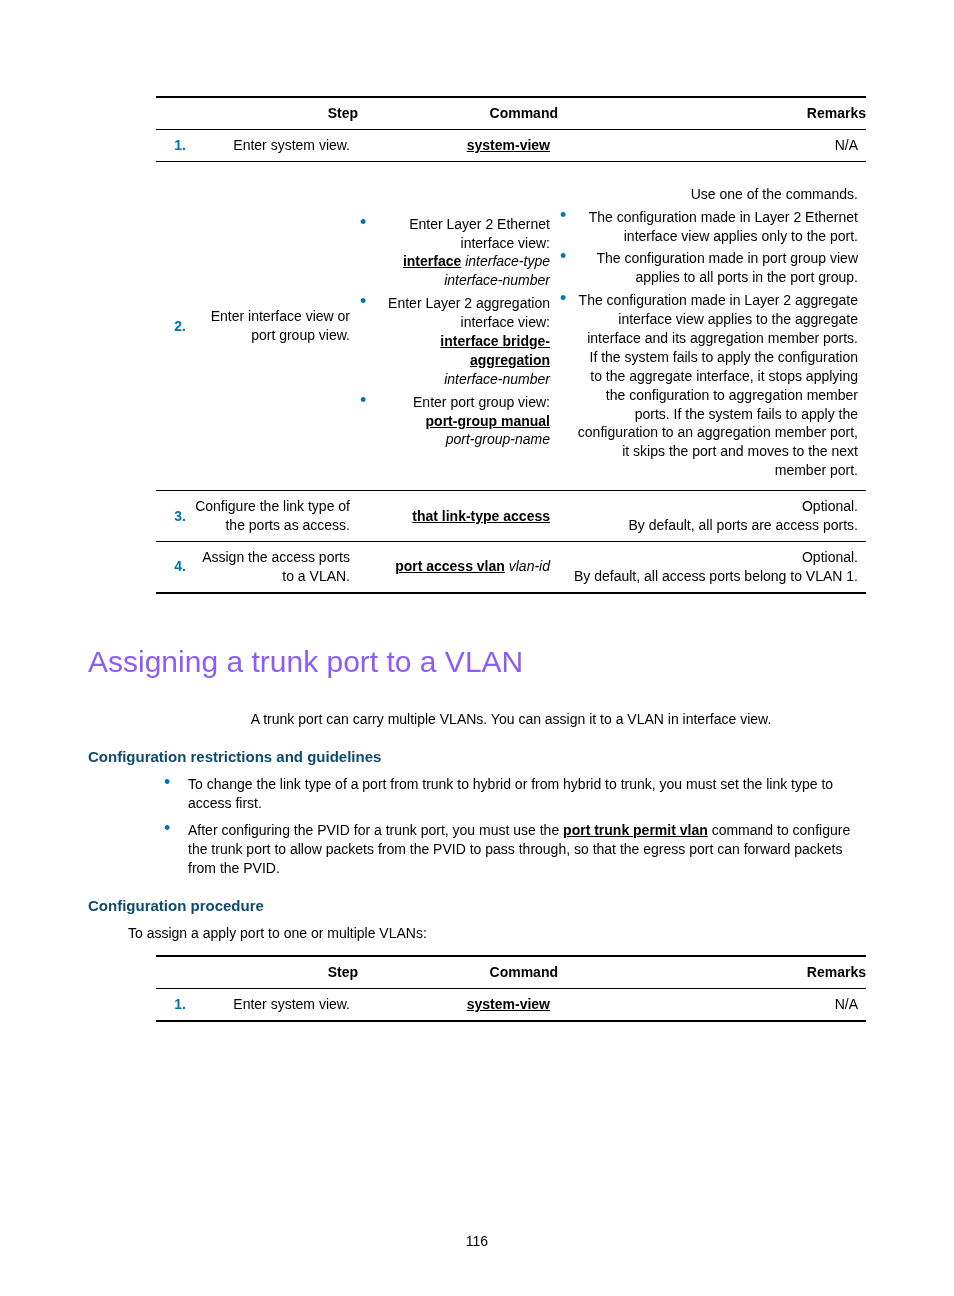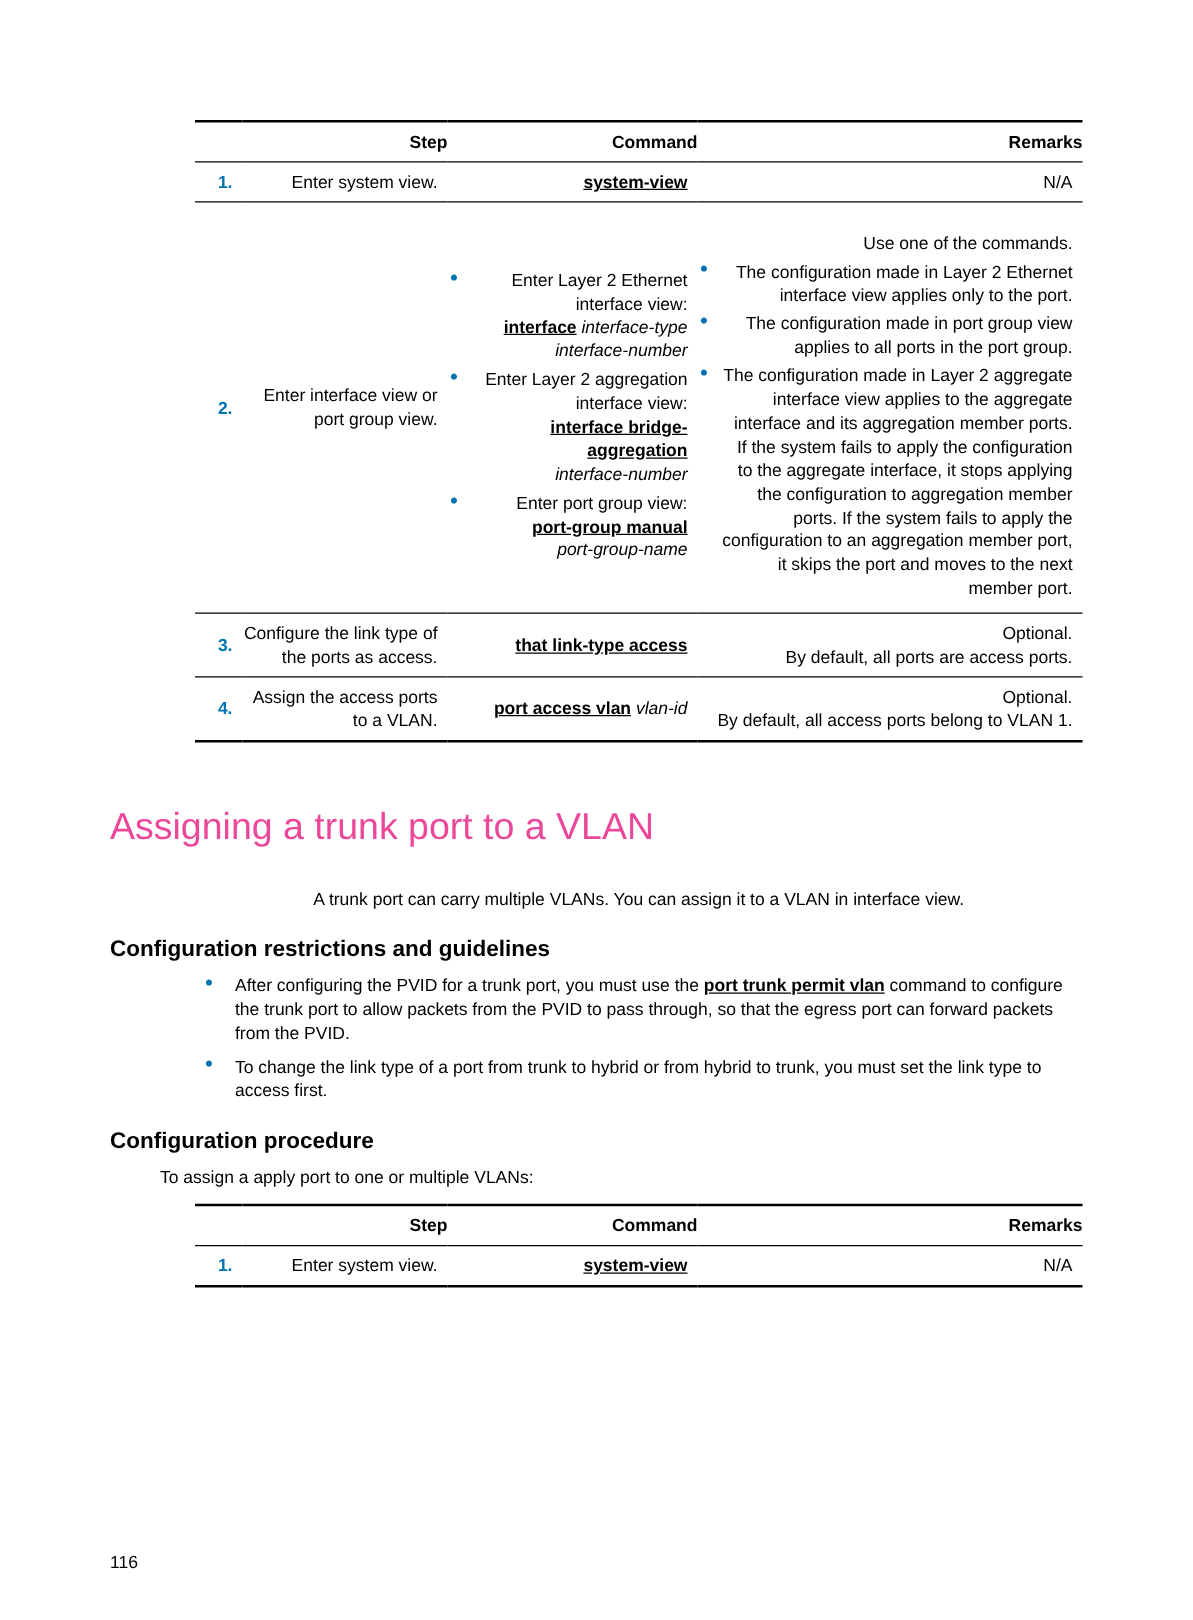--- a/index.html
+++ b/index.html
@@ -62,27 +62,27 @@
     position: absolute;
     left: 2px;
     font-size: 18px;
     line-height: 14px;
   }
   .bold { font-weight: bold; text-decoration: underline; }
   .italic { font-style: italic; }
   h1 {
     font-family: Arial, Helvetica, sans-serif;
     font-weight: normal;
-    color: #ec4899;
+    color: #8b5cf6;
     font-size: 30px;
     margin: 48px 0 28px 0;
   }
   h3 {
-    color: #000000;
-    font-size: 18px;
+    color: #0c4a6e;
+    font-size: 15px;
     font-weight: bold;
     margin: 18px 0 8px 0;
   }
   p.body {
     margin: 0 0 10px 68px;
     text-align: center;
   }
   ul.body-list {
     list-style: none;
     padding: 0;
@@ -93,21 +93,21 @@
     padding-left: 28px;
     margin-bottom: 8px;
   }
   ul.body-list li::before {
     left: 4px;
   }
   p.intro {
     margin: 8px 0 12px 40px;
   }
   .page-num {
-    text-align: left;
+    text-align: center;
     margin-top: 210px;
     font-size: 14px;
   }
 </style>
 </head>
 <body>
 
 <table>
   <colgroup>
       <col style="width:34px">
@@ -187,24 +187,24 @@
     </tr>
   </tbody>
 </table>
 
 <h1>Assigning a trunk port to a VLAN</h1>
 
 <p class="body">A trunk port can carry multiple VLANs. You can assign it to a VLAN in interface view.</p>
 
 <h3>Configuration restrictions and guidelines</h3>
 <ul class="body-list">
+  <li>To change the link type of a port from trunk to hybrid or from hybrid to trunk, you must set the link type to access first.</li>
   <li>
     <span>After configuring the PVID for a trunk port, you must use the </span><span class="bold">port trunk permit vlan</span><span> command to configure the trunk port to allow packets from the PVID to pass through, so that the egress port can forward packets from the PVID.</span>
   </li>
-  <li>To change the link type of a port from trunk to hybrid or from hybrid to trunk, you must set the link type to access first.</li>
 </ul>
 
 <h3>Configuration procedure</h3>
 <p class="intro">To assign a apply port to one or multiple VLANs:</p>
 
 <table>
   <colgroup>
       <col style="width:34px">
       <col style="width:164px">
       <col style="width:200px">

